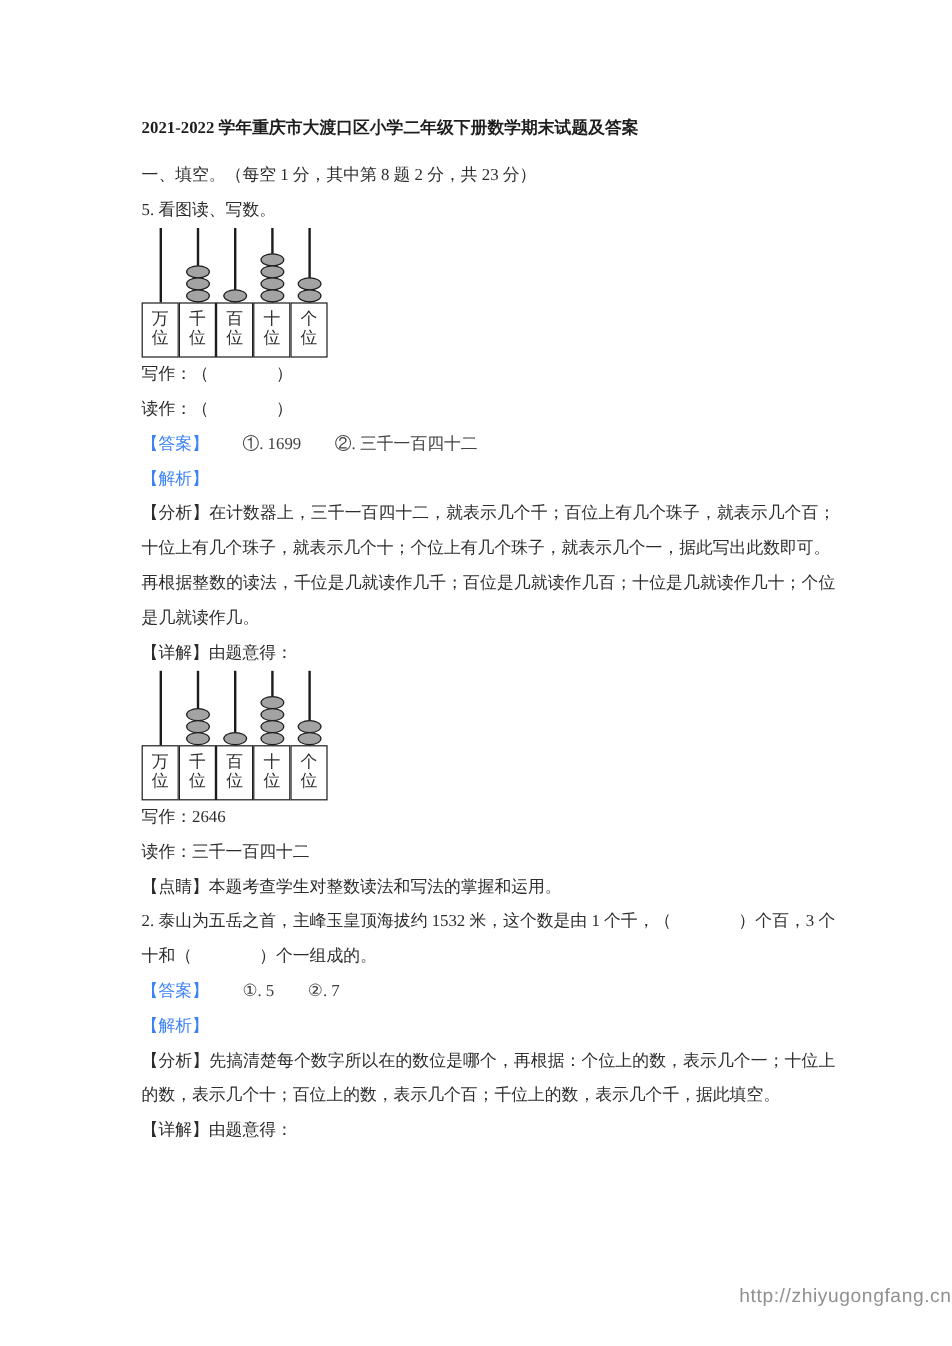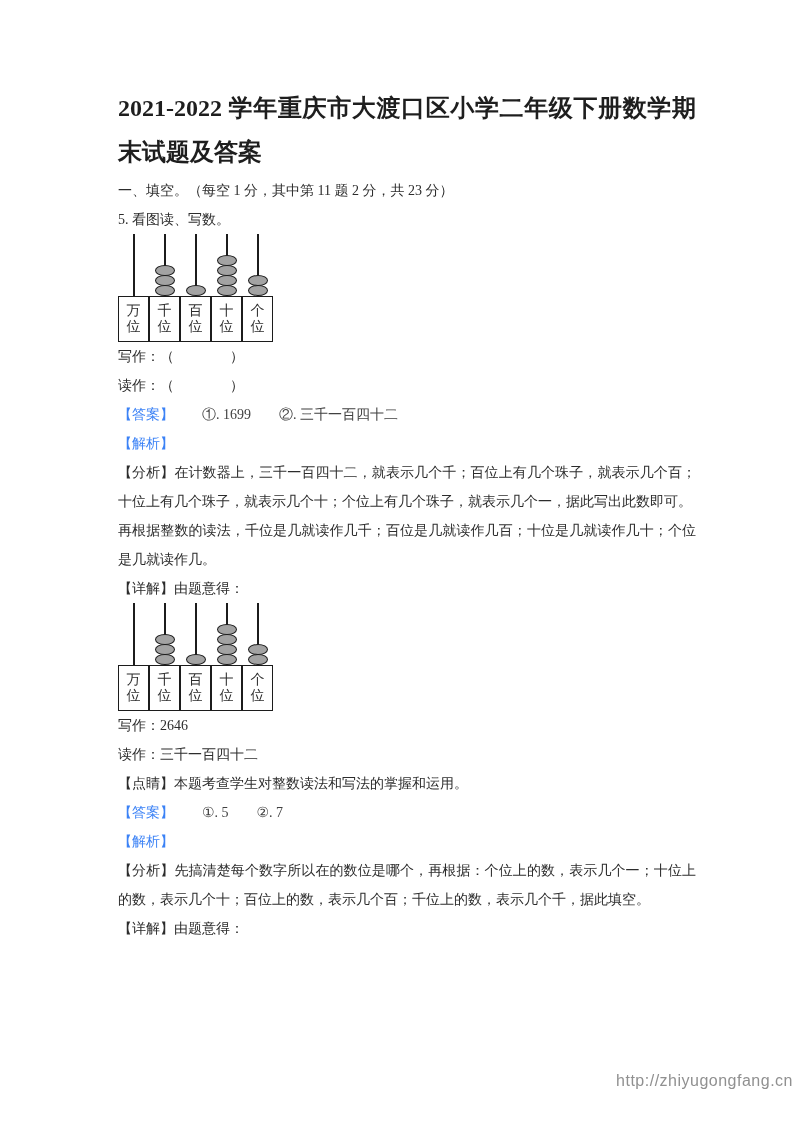--- a/index.html
+++ b/index.html
@@ -11,21 +11,21 @@
     font-family:"Liberation Serif","DejaVu Serif",serif;
     color:#2c2c2c;
     -webkit-font-smoothing:antialiased;
   }
   .content{
     position:absolute;
     left:118px;top:86px;
     width:578px;
   }
   .doc-title{
-    font-size:24px;
+    font-size:14px;
     font-weight:bold;
     line-height:44px;
     margin:0 0 2px 0;
     color:#1e1e1e;
     text-align:justify;
   }
   .line{
     font-size:14px;
     line-height:29px;
     min-height:29px;
@@ -106,21 +106,21 @@
     letter-spacing:0.5px;
   }
 </style>
 </head>
 <body>
 
 <div class="content">
 
   <h1 class="doc-title">2021-2022 学年重庆市大渡口区小学二年级下册数学期末试题及答案</h1>
 
-  <div class="line">一、填空。（每空 1 分，其中第 11 题 2 分，共 23 分）</div>
+  <div class="line">一、填空。（每空 1 分，其中第 8 题 2 分，共 23 分）</div>
 
   <div class="line">5. 看图读、写数。</div>
 
   <div class="abacus">
       <div class="ab-col">
         <div class="ab-rodarea">
           <div class="ab-rod"></div>
           <div class="ab-beads"></div>
         </div>
         <div class="ab-cell">
@@ -265,20 +265,21 @@
           <div>位</div>
         </div>
       </div>
     </div>
 
   <div class="line">写作：2646</div>
   <div class="line">读作：三千一百四十二</div>
 
   <div class="line">【点睛】本题考查学生对整数读法和写法的掌握和运用。</div>
 
+  <p class="para">2. 泰山为五岳之首，主峰玉皇顶海拔约 1532 米，这个数是由 1 个千，（　　　　）个百，3 个十和（　　　　）个一组成的。</p>
 
   <div class="line answer-line">
     <span class="blue-label">【答案】</span><span class="answer-val">①. 5　　②. 7</span>
   </div>
 
   <div class="line">
     <span class="blue-label">【解析】</span>
   </div>
 
   <p class="para">【分析】先搞清楚每个数字所以在的数位是哪个，再根据：个位上的数，表示几个一；十位上的数，表示几个十；百位上的数，表示几个百；千位上的数，表示几个千，据此填空。</p>

